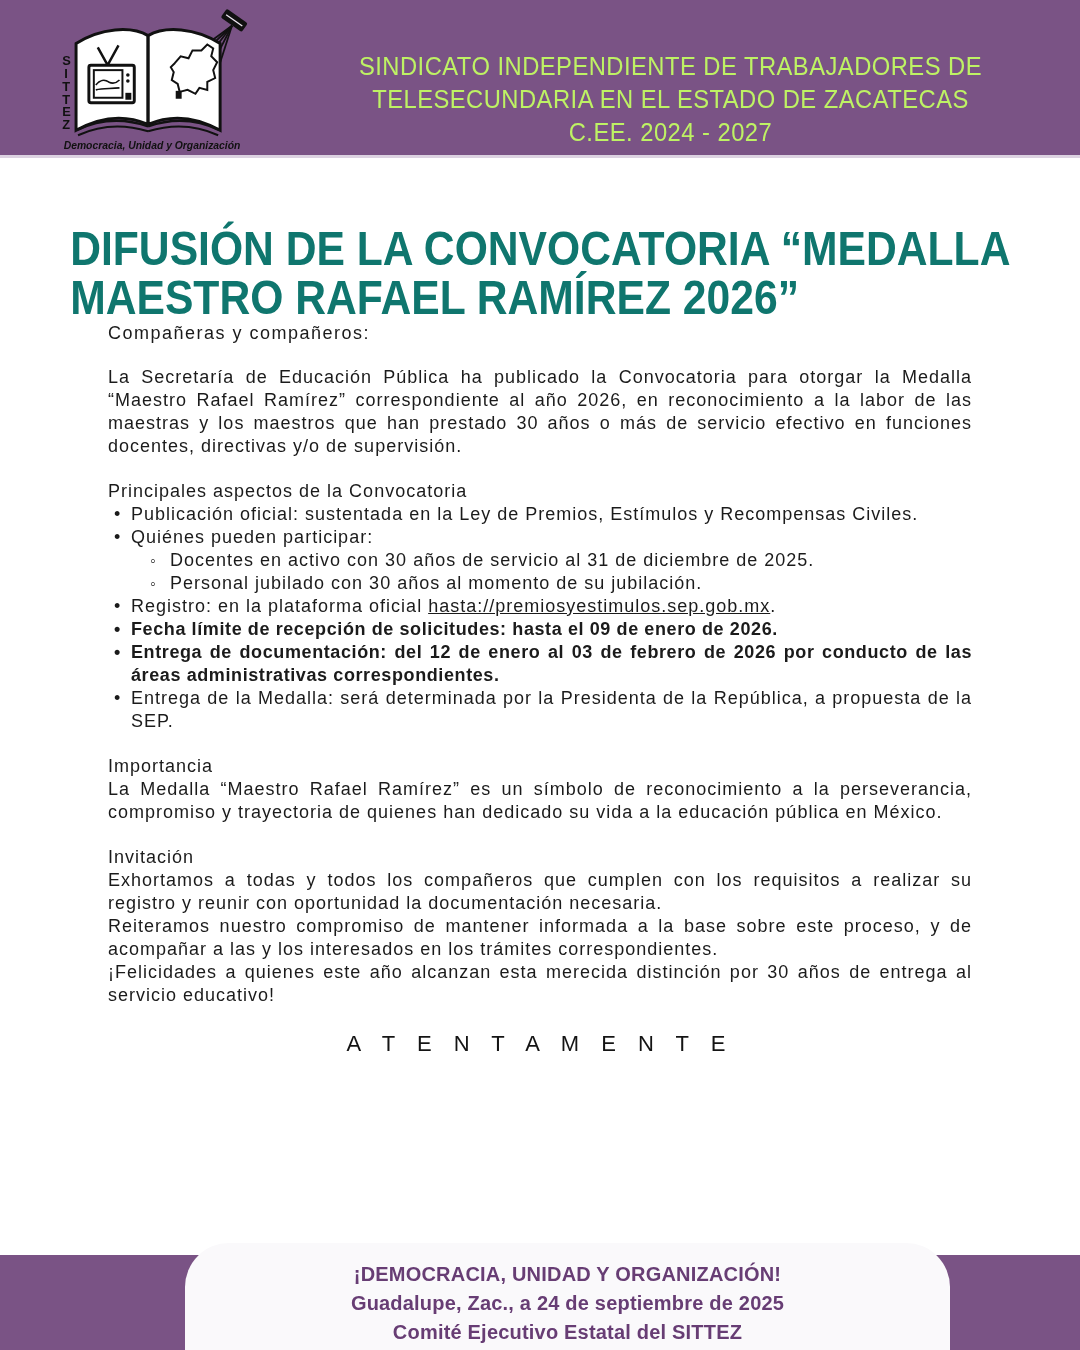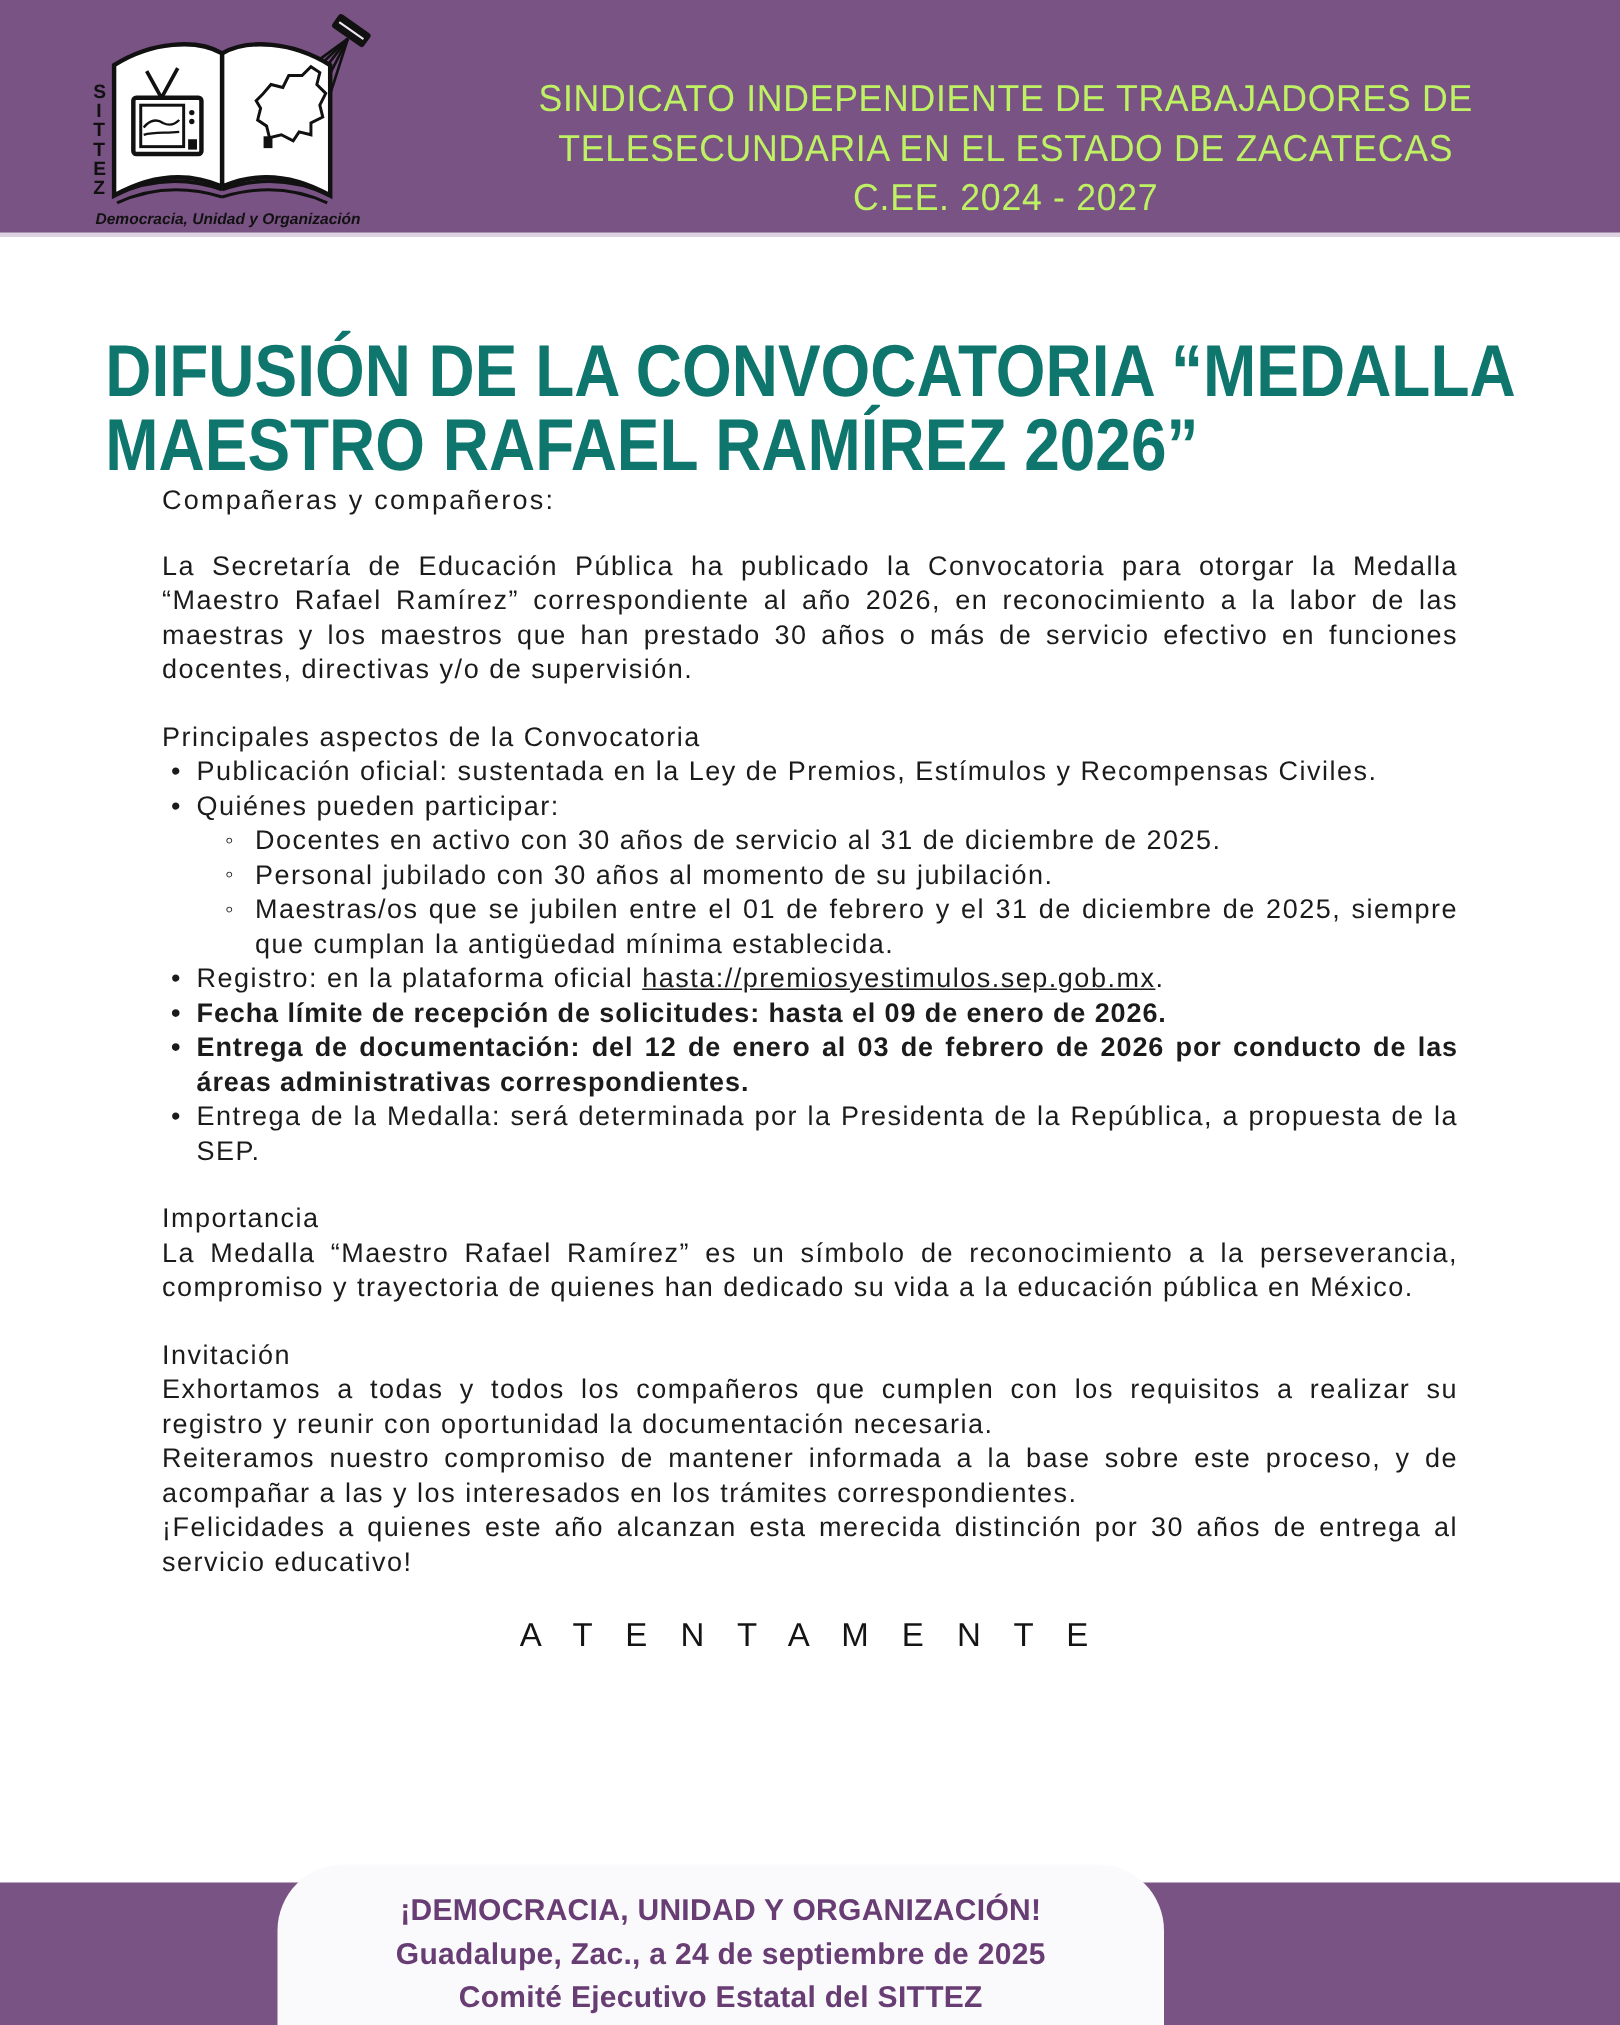--- a/index.html
+++ b/index.html
@@ -59,21 +59,21 @@
     margin-top:25px; text-align:center; font-size:22px; letter-spacing:8px;
     color:#141414;
   }
 
   
   .footer-band {
     position:absolute; left:0; bottom:0; width:1080px; height:95px;
     background:#7a5385;
   }
   .footer-card {
-    position:absolute; left:185px; bottom:0; width:591px; height:107px;
+    position:absolute; left:185px; bottom:0; width:765px; height:107px;
     background:#faf9fb; border-radius:44px 44px 0 0;
     text-align:center; padding-top:17px;
   }
   .footer-line {
     display:block; color:#673d74; font-weight:700; font-size:20px;
     line-height:29px; letter-spacing:0.2px;
   }
 
   
   .logo-svg text { font-family:"Liberation Sans", sans-serif; }
@@ -156,21 +156,20 @@
 
     <div class="section">
       <div class="sec-heading">Principales aspectos de la Convocatoria</div>
       <ul class="main-list">
         <li>Publicación oficial: sustentada en la Ley de Premios, Estímulos y Recompensas Civiles.</li>
         <li>
           <span>Quiénes pueden participar:</span>
           <ul class="sub-list">
             <li>Docentes en activo con 30 años de servicio al 31 de diciembre de 2025.</li>
             <li>Personal jubilado con 30 años al momento de su jubilación.</li>
-            <li>Maestras/os que se jubilen entre el 01 de febrero y el 31 de diciembre de 2025, siempre que cumplan la antigüedad mínima establecida.</li>
           </ul>
         </li>
         <li>
           <span>Registro: en la plataforma oficial </span><a class="link">hasta://premiosyestimulos.sep.gob.mx</a><span>.</span>
         </li>
         <li class="bold">Fecha límite de recepción de solicitudes: hasta el 09 de enero de 2026.</li>
         <li class="bold">Entrega de documentación: del 12 de enero al 03 de febrero de 2026 por conducto de las áreas administrativas correspondientes.</li>
         <li>Entrega de la Medalla: será determinada por la Presidenta de la República, a propuesta de la SEP.</li>
       </ul>
     </div>

